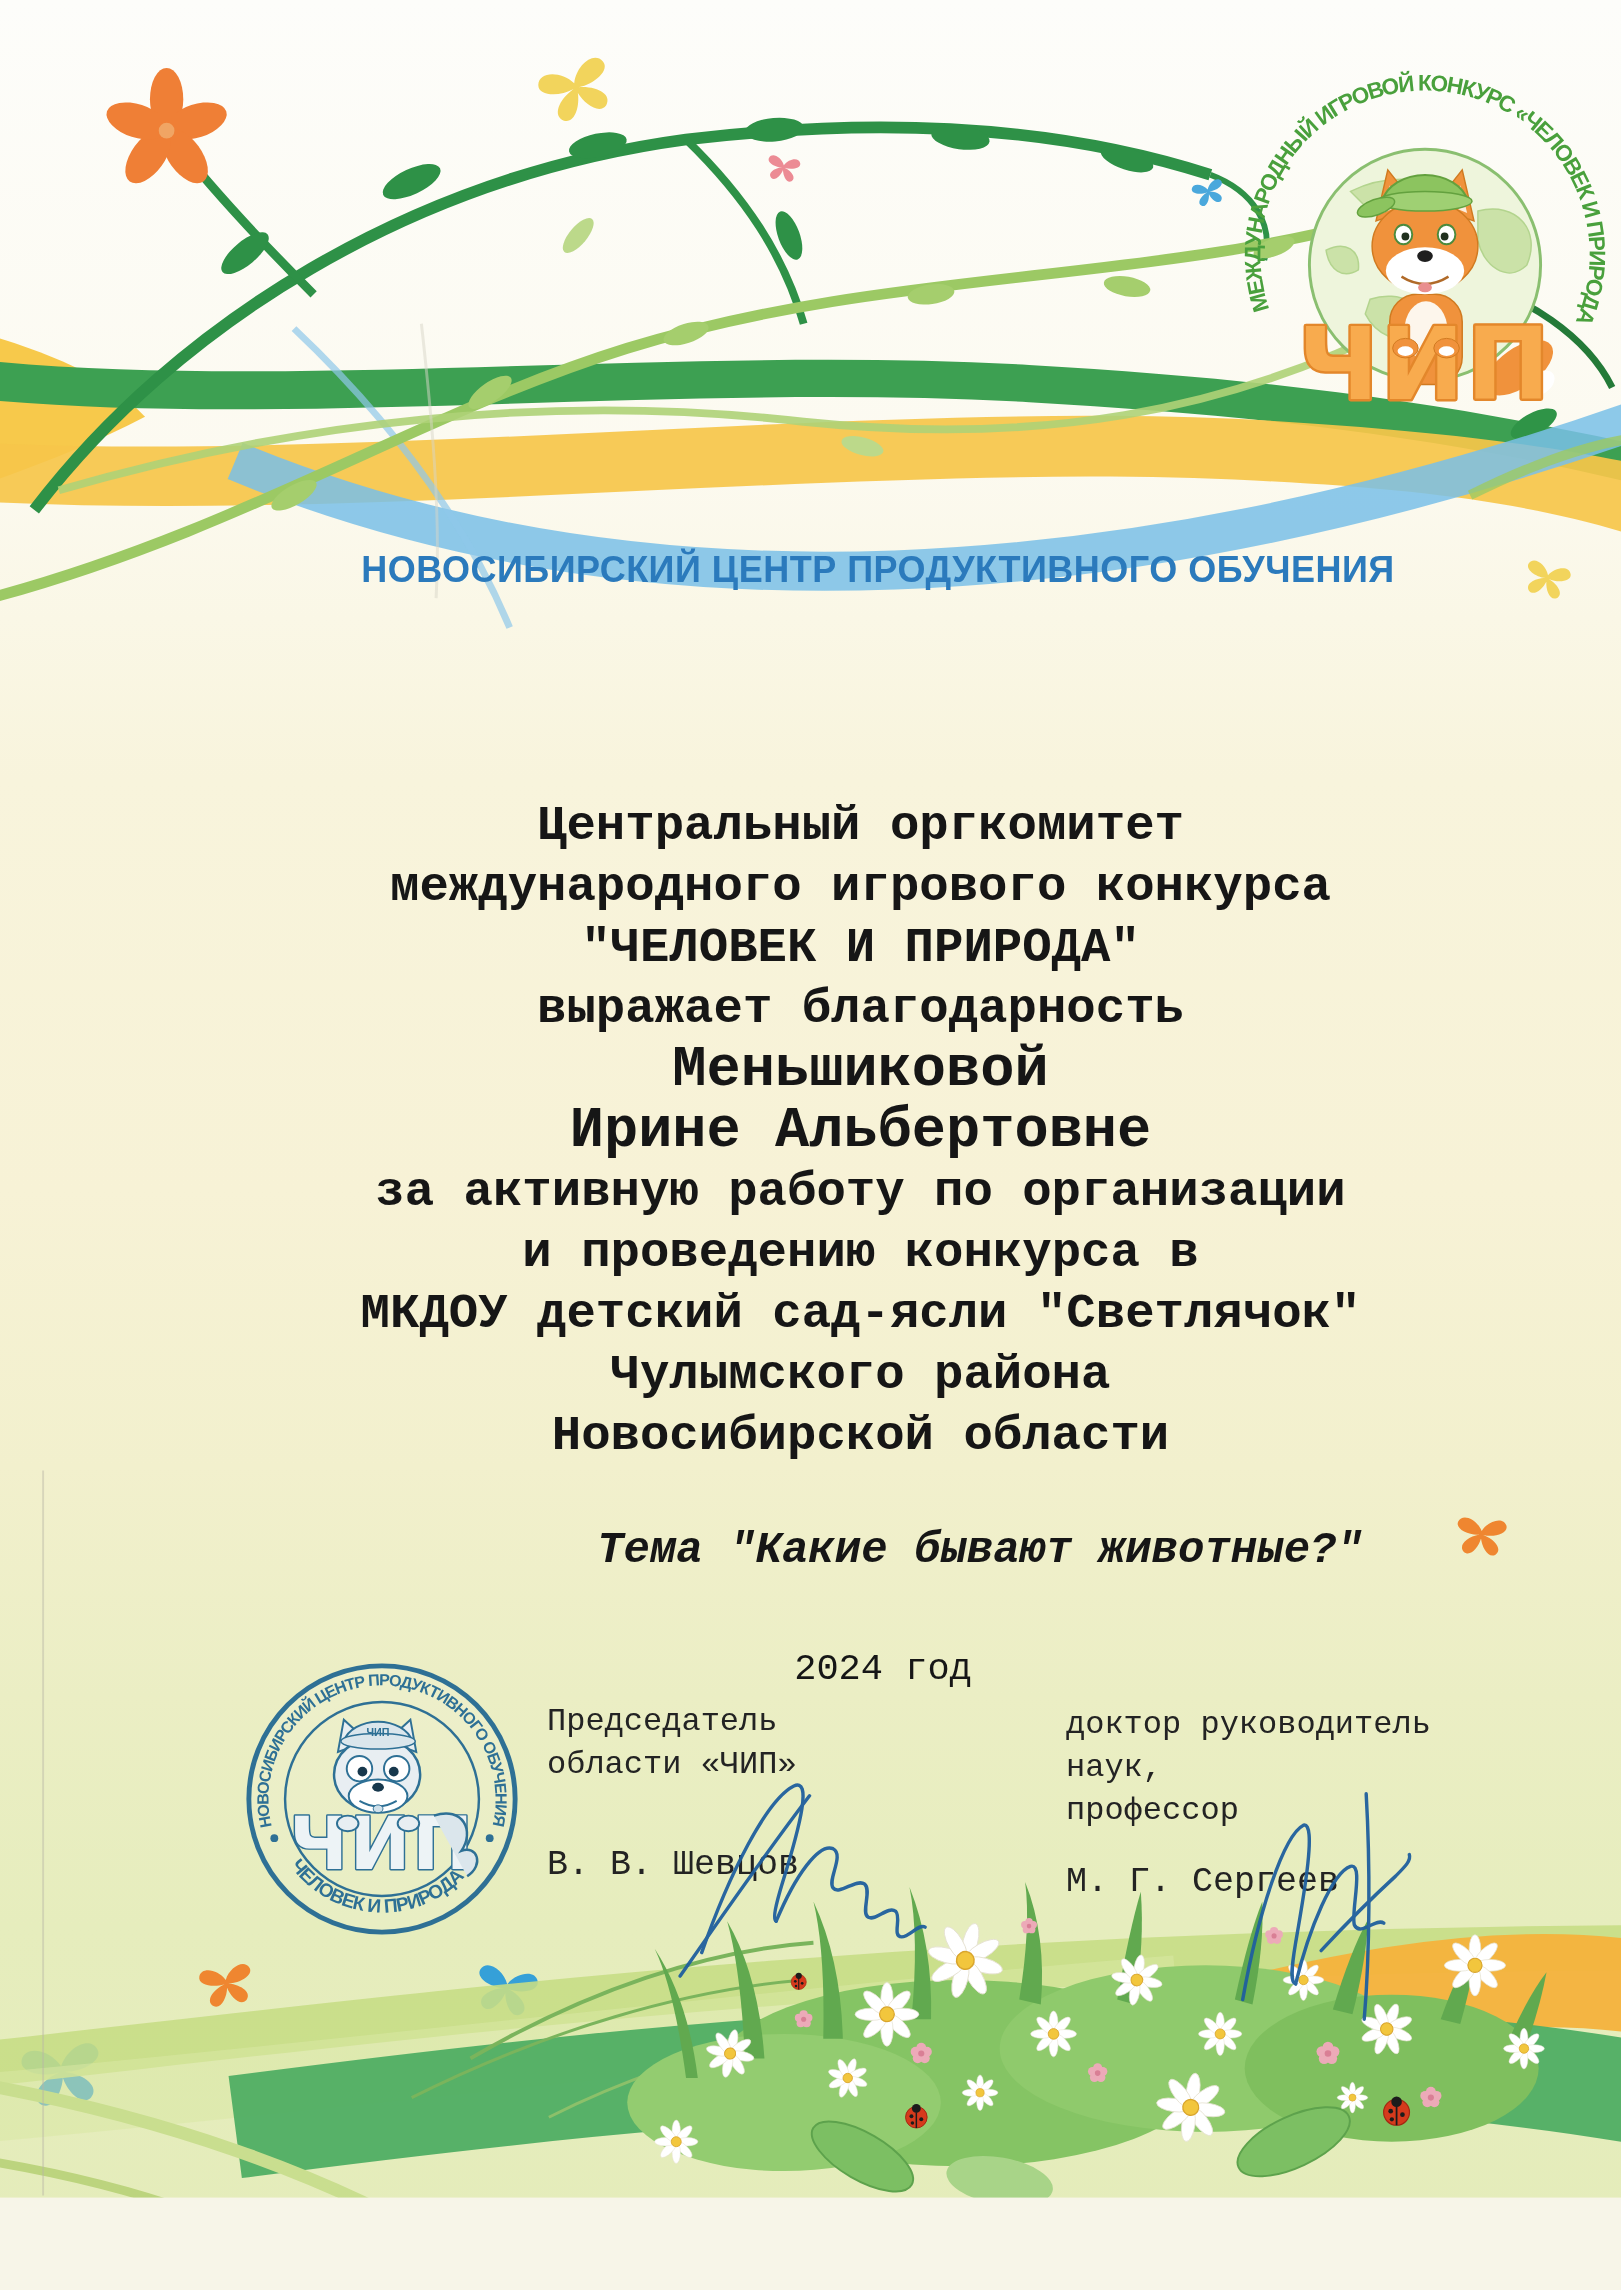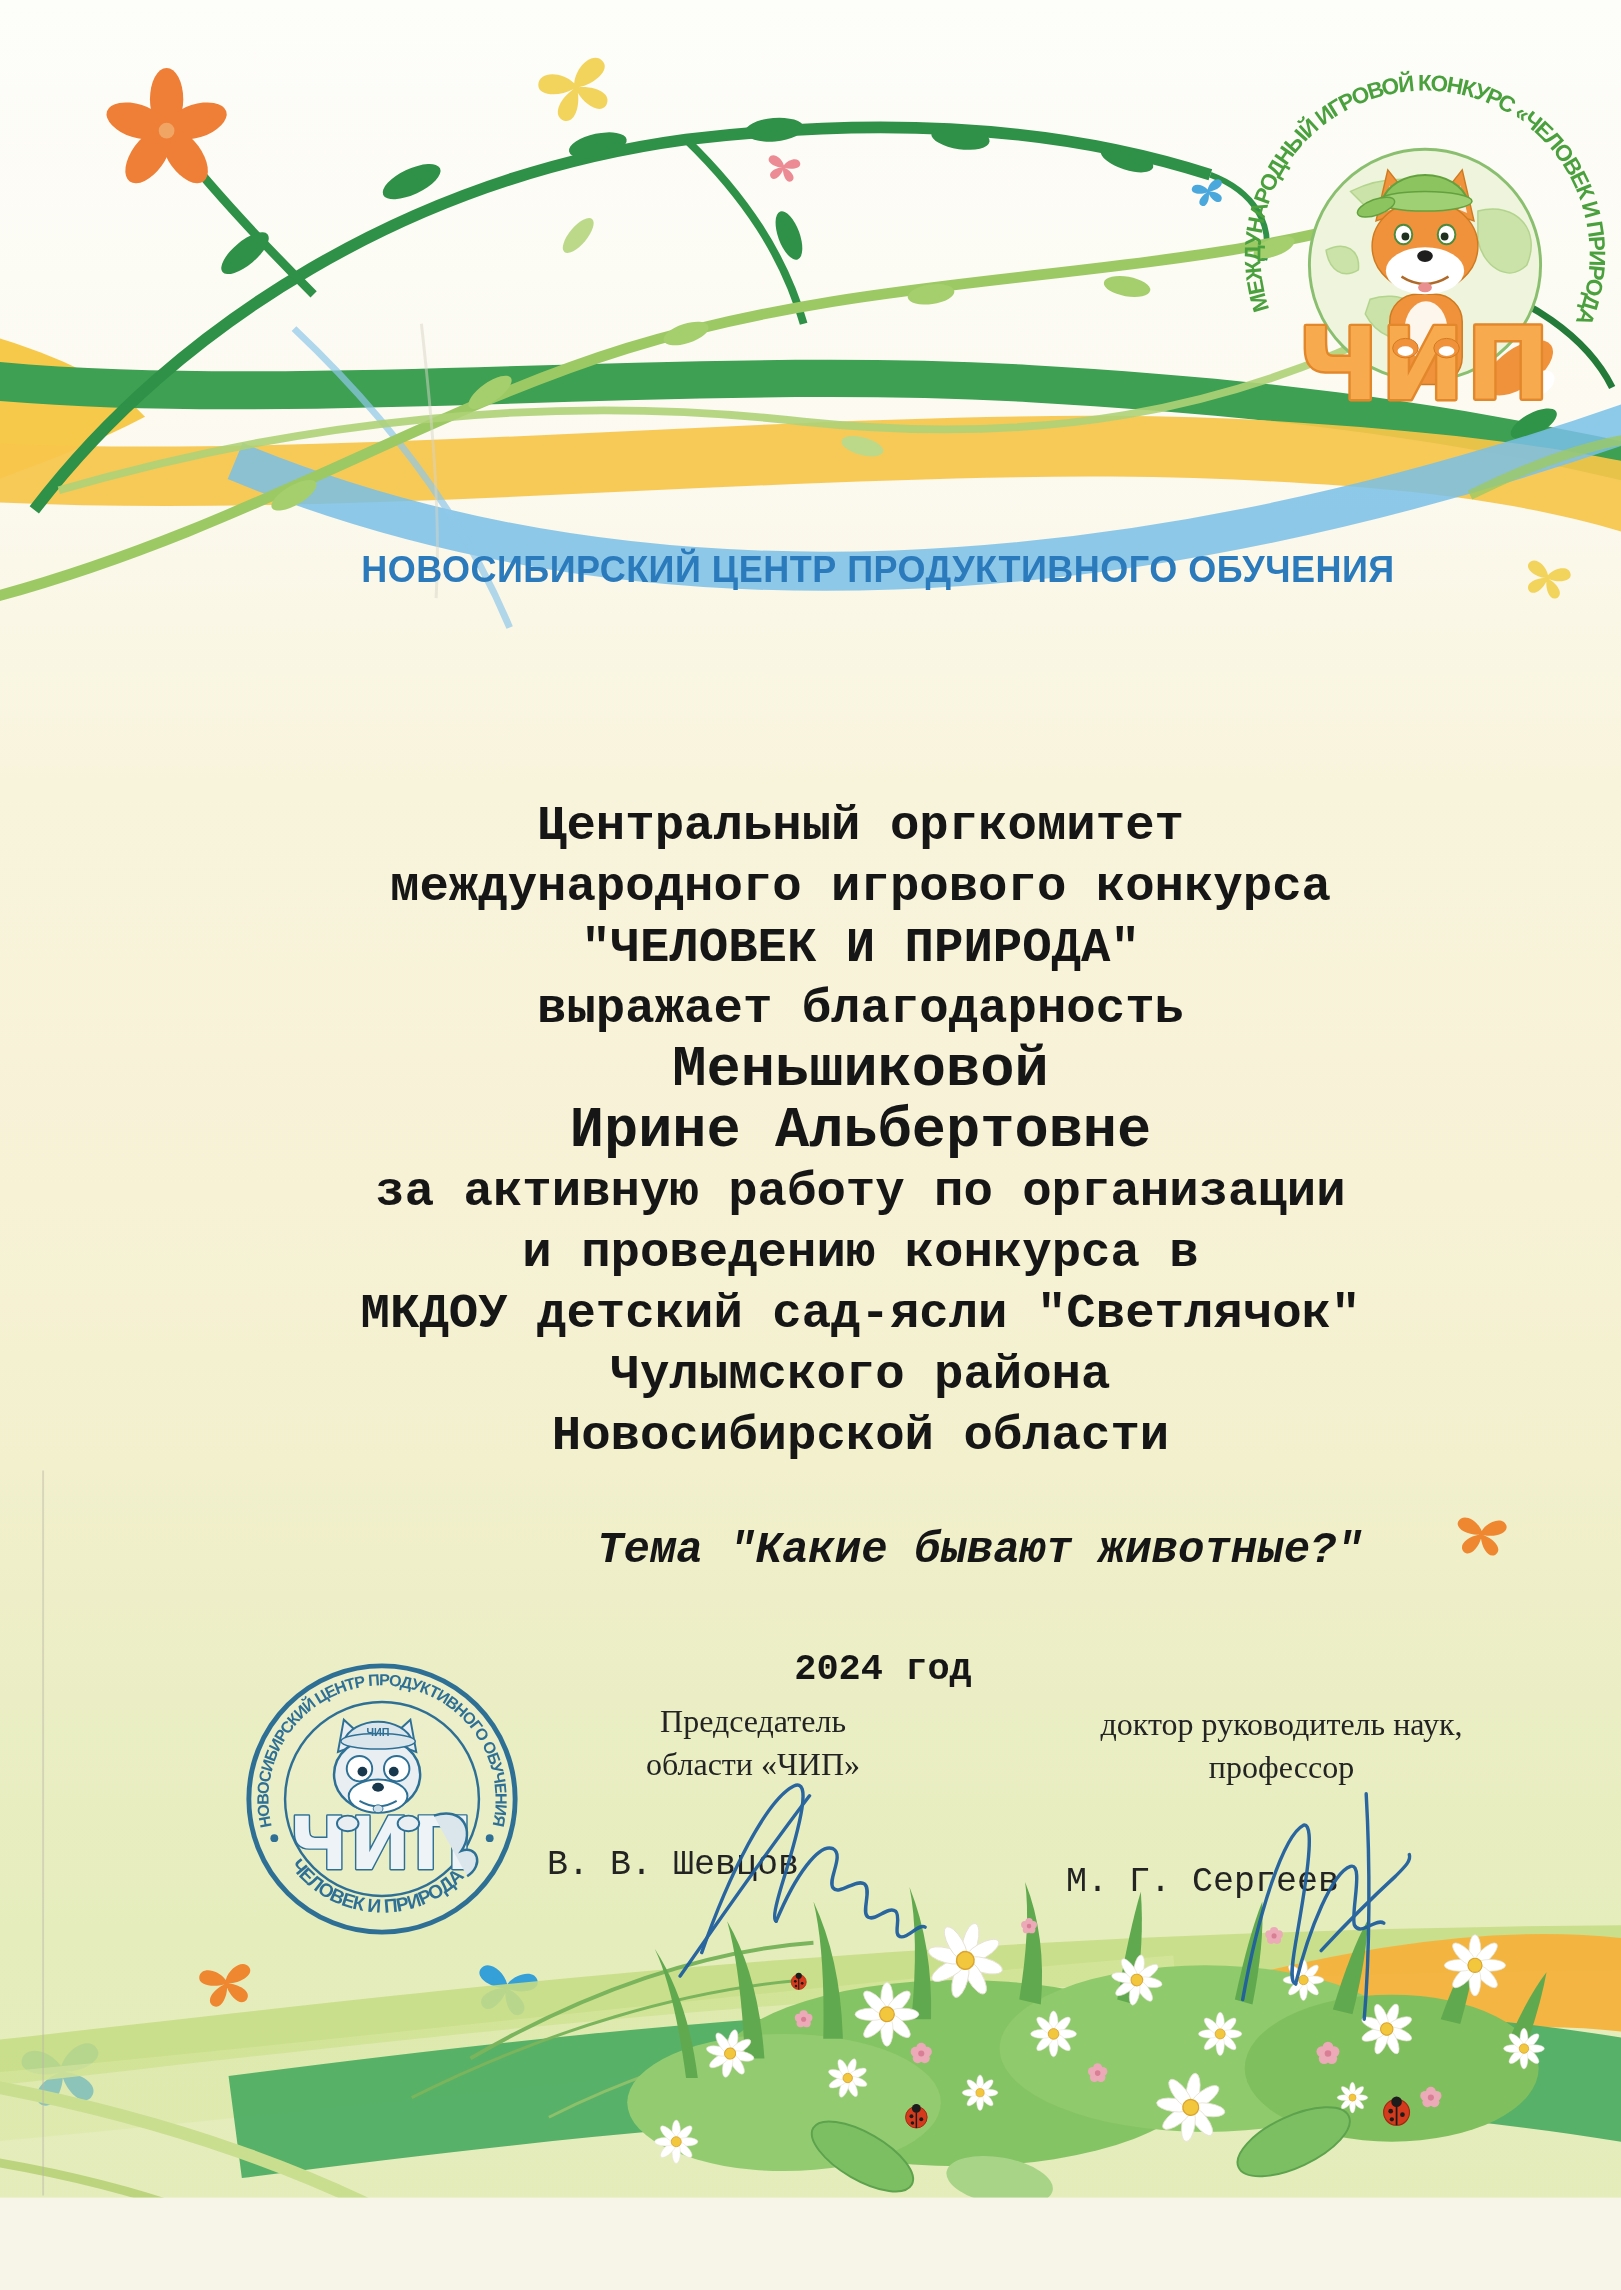--- a/index.html
+++ b/index.html
@@ -30,23 +30,23 @@
   }
   .b-line.name{font-size:57px;}
   .theme-line{
     top:1525px;left:339px;width:1282px;text-align:center;
     font-family:"Liberation Mono","DejaVu Sans Mono",monospace;
     font-style:italic;font-weight:700;font-size:44px;color:#161616;white-space:pre;
   }
   .year-line{
     top:1648px;left:145px;width:1476px;text-align:center;
     font-family:"Liberation Mono","DejaVu Sans Mono",monospace;
-    font-weight:700;font-size:37px;color:#161616;
-  }
-  .sig-role{font-family:Liberation Serif, serif;font-size:32px;line-height:43px;color:#232323;text-align:center;}
+    font-weight:400;font-size:37px;color:#161616;
+  }
+  .sig-role{font-family:Liberation Mono, monospace;font-size:32px;line-height:43px;color:#232323;}
   .sig-name{font-family:Liberation Mono, monospace;font-size:35px;color:#232323;}
   .sig-left-role{top:1700px;left:547px;width:412px;}
   .sig-right-role{top:1703px;left:1066px;width:431px;}
   .sig-left-name{top:1845px;left:547px;}
   .sig-right-name{top:1862px;left:1066px;}
 </style>
 </head>
 <body>
 
 <div class="page">

